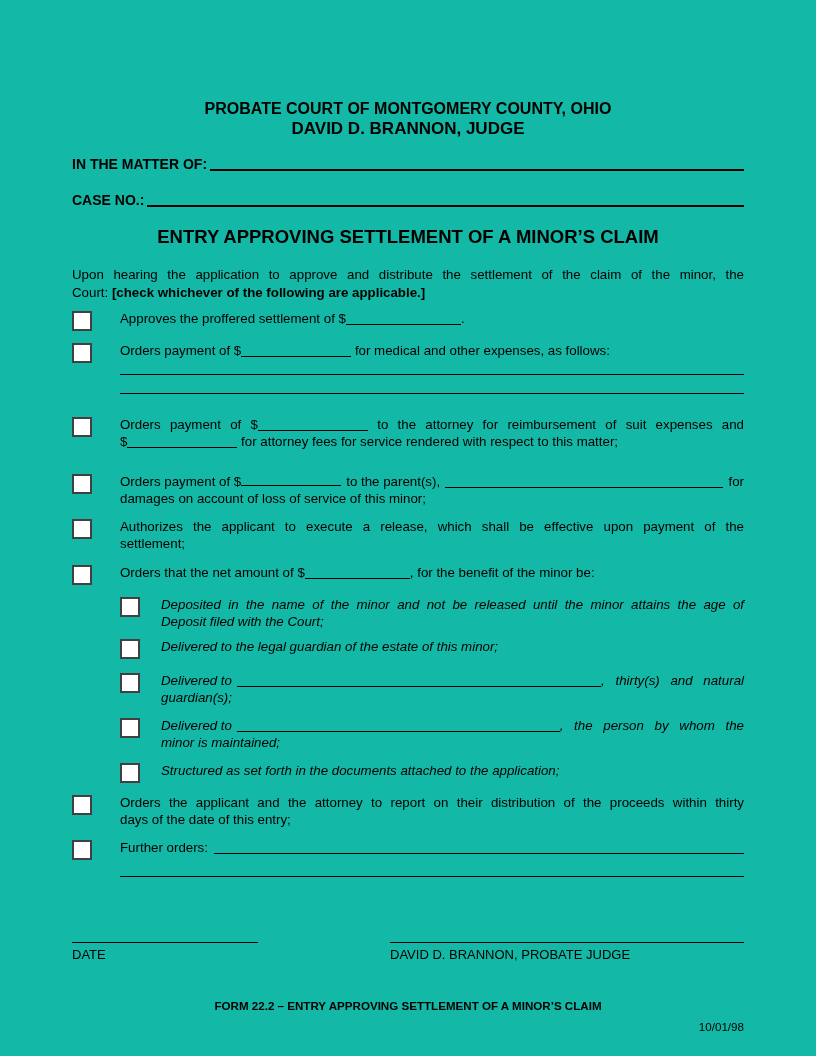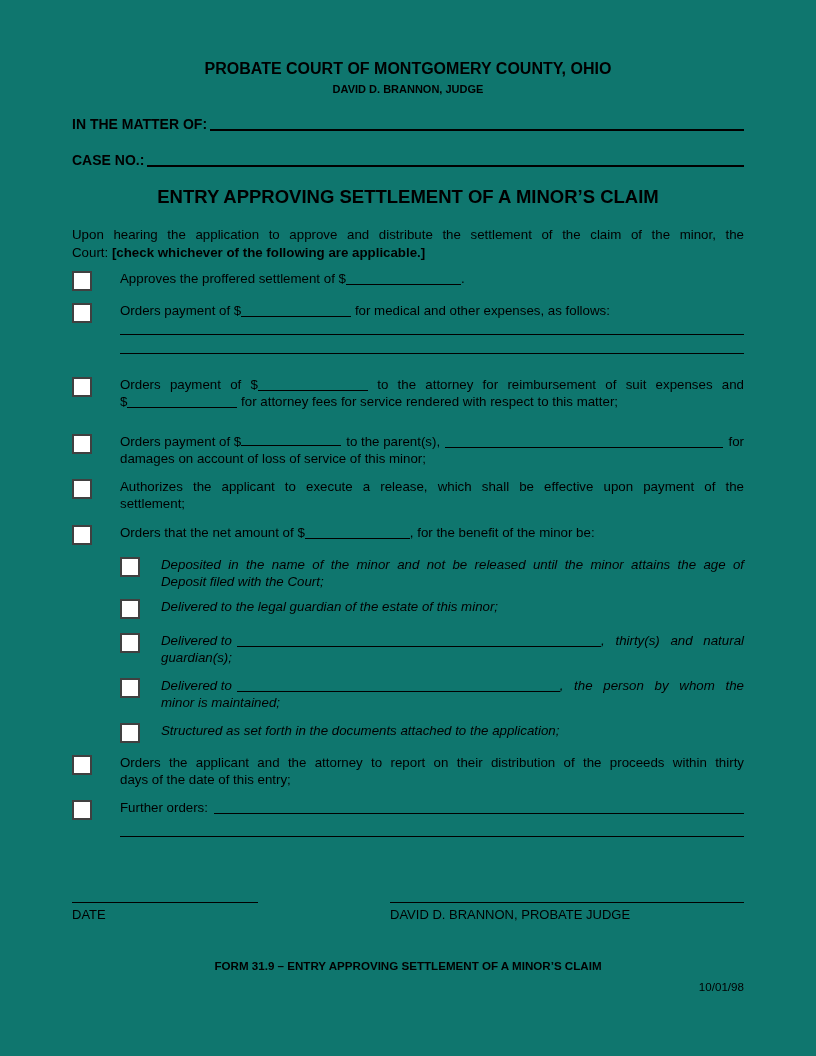--- a/index.html
+++ b/index.html
@@ -1,30 +1,30 @@
 <!DOCTYPE html>
 <html><head>
 <meta charset="utf-8">
 <style>
   * { margin:0; padding:0; box-sizing:border-box; }
   html,body { background:#fff; }
   .page {
     position:relative;
     width:816px; height:1056px;
     margin:0 auto;
-    background:#0f766e;
+    background:#14b8a6;
     color:#000;
     font-family:"Liberation Sans","DejaVu Sans",sans-serif;
     font-size:13.3px;
-    padding:60px 72px 0 72px;
+    padding:100px 72px 0 72px;
     overflow:hidden;
   }
   .b { font-weight:bold; }
   .ctitle { text-align:center; font-weight:bold; font-size:16px; line-height:18px; }
-  .jtitle { text-align:center; font-weight:bold; font-size:11px; line-height:16px; margin-top:3px; }
+  .jtitle { text-align:center; font-weight:bold; font-size:17px; line-height:16px; margin-top:3px; }
   .hrow { display:flex; align-items:flex-end; margin-top:19px; }
   .hlabel { font-weight:bold; font-size:14px; line-height:17px; white-space:nowrap; }
   .hline { flex:1; height:0; border-bottom:2px solid #000; margin:0 0 2px 3px; }
   .ftitle { text-align:center; font-weight:bold; font-size:18.5px; line-height:22px; margin-top:17px; }
   .intro { margin-top:18px; line-height:17.5px; }
   .jl { text-align:justify; text-align-last:justify; }
   .ln { line-height:17.5px; }
   .row { display:flex; align-items:flex-start; margin-top:10px; }
   .row.mt11 { margin-top:11px; } .row.mt12 { margin-top:22px; }
   .row.mt9 { margin-top:9px; } .row.mt7 { margin-top:7px; } .row.mt13 { margin-top:13px; }
@@ -206,16 +206,16 @@
     <div class="sigcol1">
       <div class="sigline"></div>
       <div class="siglabel">DATE</div>
     </div>
     <div class="sigcol2">
       <div class="sigline"></div>
       <div class="siglabel">DAVID D. BRANNON, PROBATE JUDGE</div>
     </div>
   </div>
 
-  <div class="footform">FORM 31.9 – ENTRY APPROVING SETTLEMENT OF A MINOR’S CLAIM</div>
+  <div class="footform">FORM 22.2 – ENTRY APPROVING SETTLEMENT OF A MINOR’S CLAIM</div>
   <div class="footdate">10/01/98</div>
 
 </div>
 
 </body></html>

